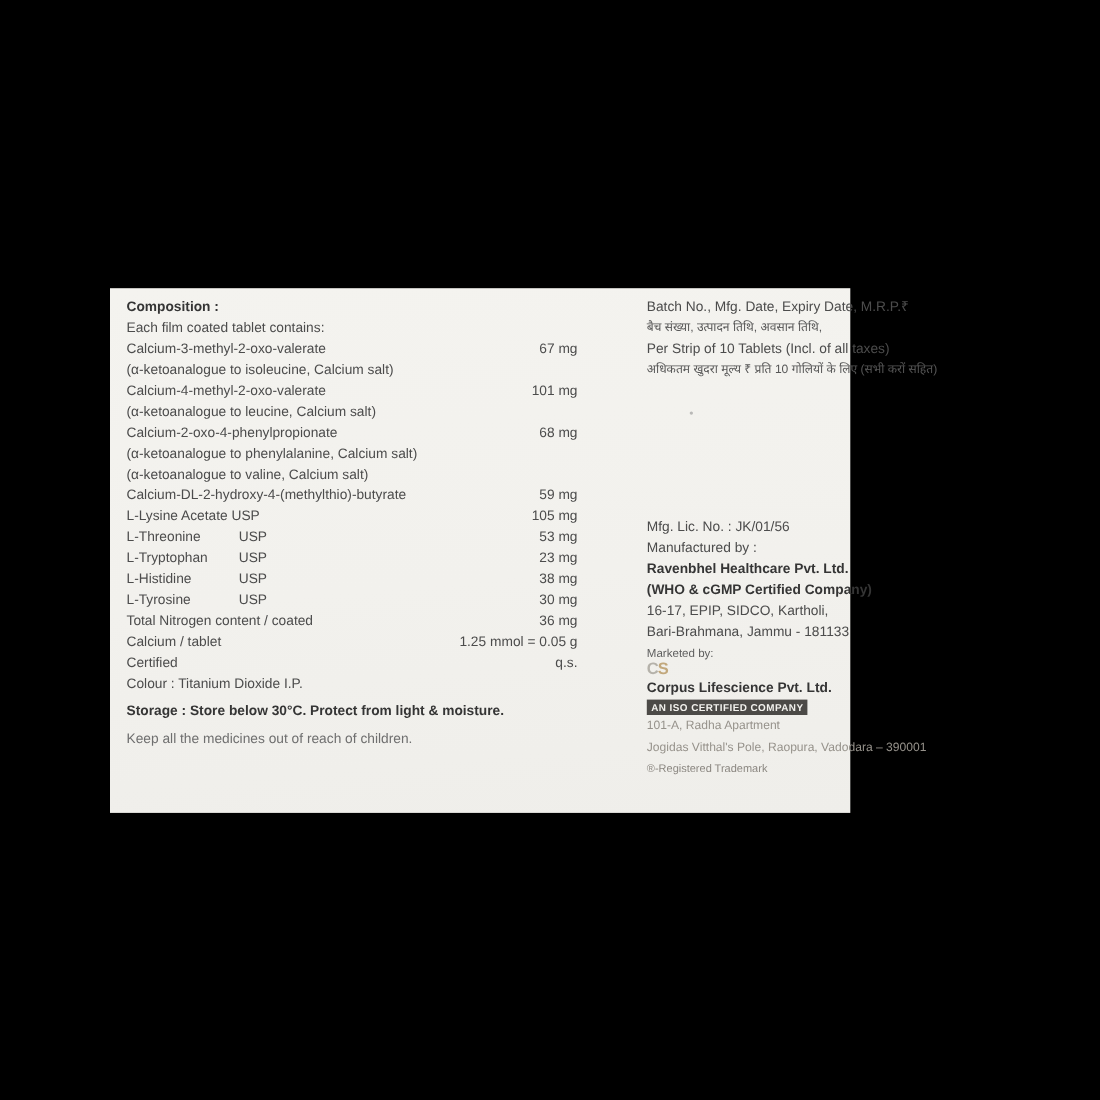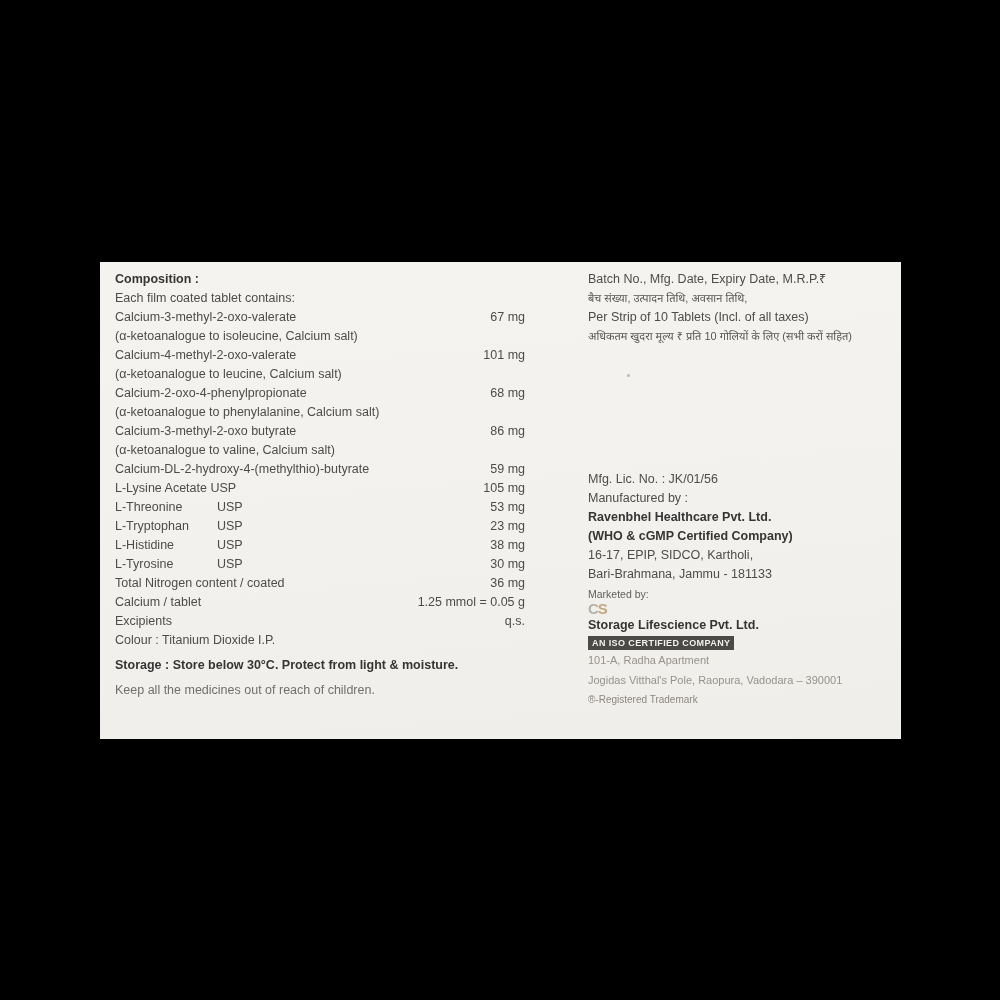--- a/index.html
+++ b/index.html
@@ -2,21 +2,21 @@
 <html><head>
 <meta charset="utf-8">
 <style>
   html,body{margin:0;padding:0;}
   body{
     width:1000px;height:1000px;overflow:hidden;background:#000;
     font-family:"Liberation Sans", sans-serif;
   }
   .stage{position:relative;width:1000px;height:1000px;background:#000;}
   .panel{
-    position:absolute;left:100px;top:262px;width:801px;height:477px;
+    position:absolute;left:100px;top:262px;width:673px;height:477px;
     background:linear-gradient(175deg,#f4f3ef 0%,#f2f1ed 55%,#efeeea 100%);
     color:#4c4c4c;font-size:12.5px;filter:blur(0.3px);
   }
   .left-col{position:absolute;left:15px;top:8px;width:410px;}
   .right-col{position:absolute;left:488px;top:0;width:305px;height:100%;text-decoration:underline;}
   .row{display:flex;position:relative;line-height:19px;white-space:nowrap;}
   .row .val{margin-left:auto;}
   .grade{position:absolute;left:102px;}
   .bold, .bold *{font-weight:bold;color:#353535;}
   b.lb{font-weight:bold;color:#353535;}
@@ -80,25 +80,20 @@
             <span class="grade"></span>
             <span class="val">68 mg</span>
           </div>
 
           <div class="row">
             <span class="nm"><b class="lb"></b><span>(α-ketoanalogue to phenylalanine, Calcium salt)</span></span>
             <span class="grade"></span>
             <span class="val"></span>
           </div>
 
-          <div class="row">
-            <span class="nm"><b class="lb"></b><span>Calcium-3-methyl-2-oxo butyrate</span></span>
-            <span class="grade"></span>
-            <span class="val">86 mg</span>
-          </div>
 
           <div class="row">
             <span class="nm"><b class="lb"></b><span>(α-ketoanalogue to valine, Calcium salt)</span></span>
             <span class="grade"></span>
             <span class="val"></span>
           </div>
 
           <div class="row">
             <span class="nm"><b class="lb"></b><span>Calcium-DL-2-hydroxy-4-(methylthio)-butyrate</span></span>
             <span class="grade"></span>
@@ -142,21 +137,21 @@
             <span class="val">36 mg</span>
           </div>
 
           <div class="row">
             <span class="nm"><b class="lb"></b><span>Calcium / tablet</span></span>
             <span class="grade"></span>
             <span class="val">1.25 mmol = 0.05 g</span>
           </div>
 
           <div class="row">
-            <span class="nm"><b class="lb"></b><span>Excipients</span></span>
+            <span class="nm"><b class="lb"></b><span>Certified</span></span>
             <span class="grade"></span>
             <span class="val">q.s.</span>
           </div>
 
           <div class="row">
             <span class="nm"><b class="lb"></b><span>Colour : Titanium Dioxide I.P.</span></span>
             <span class="grade"></span>
             <span class="val"></span>
           </div>
 
@@ -180,21 +175,21 @@
         <div class="row">Manufactured by :</div>
         <div class="row bold">Ravenbhel Healthcare Pvt. Ltd.</div>
         <div class="row bold">(WHO &amp; cGMP Certified Company)</div>
         <div class="row">16-17, EPIP, SIDCO, Kartholi,</div>
         <div class="row">Bari-Brahmana, Jammu - 181133</div>
       </div>
 
       <div class="block-c">
         <div class="marketed-by">Marketed by:</div>
         <span class="cs-logo"><span class="c">C</span><span class="s">S</span></span>
-        <div class="row bold mk-name">Storage Lifescience Pvt. Ltd.</div>
+        <div class="row bold mk-name">Corpus Lifescience Pvt. Ltd.</div>
         <div><span class="iso-badge">AN ISO CERTIFIED COMPANY</span></div>
         <div class="mk-addr">101-A, Radha Apartment</div>
         <div class="mk-addr">Jogidas Vitthal's Pole, Raopura, Vadodara – 390001</div>
         <div class="tm-note">®-Registered Trademark</div>
       </div>
 
     </div>
 
     <div class="speck"></div>
   </div>

